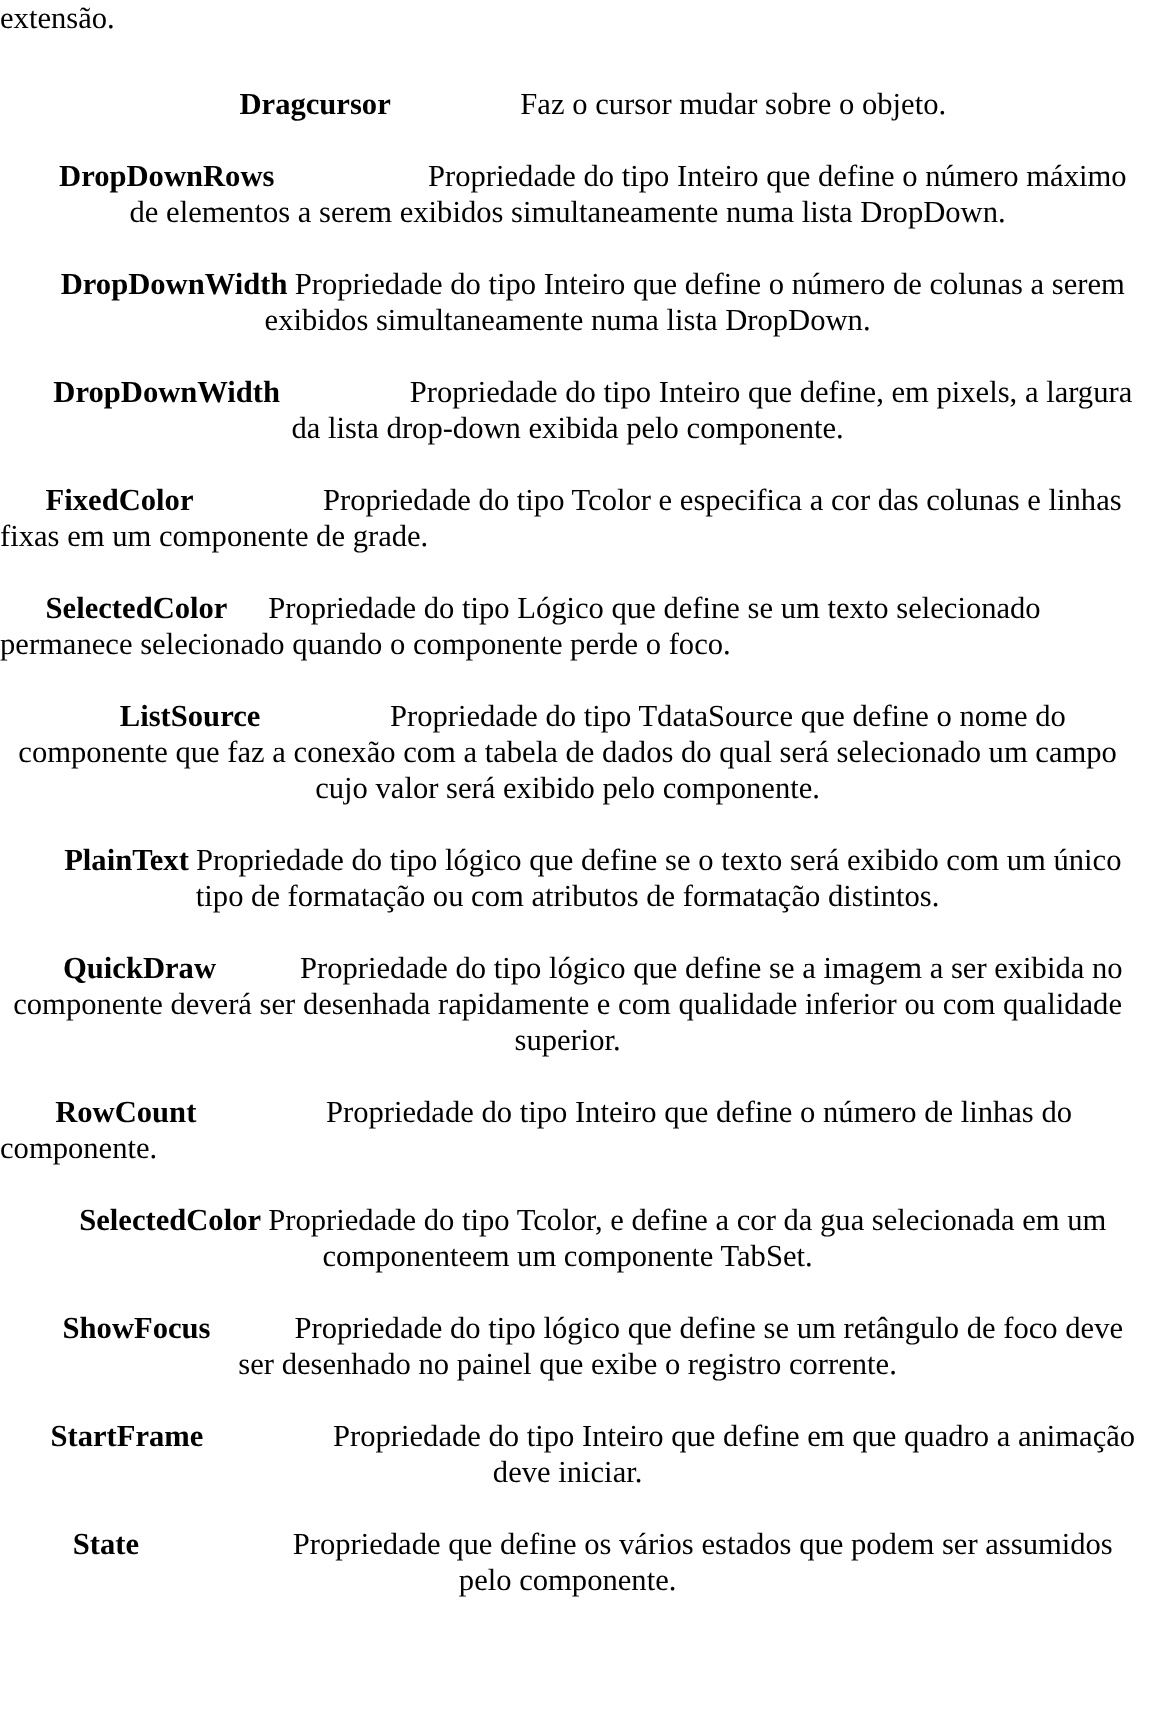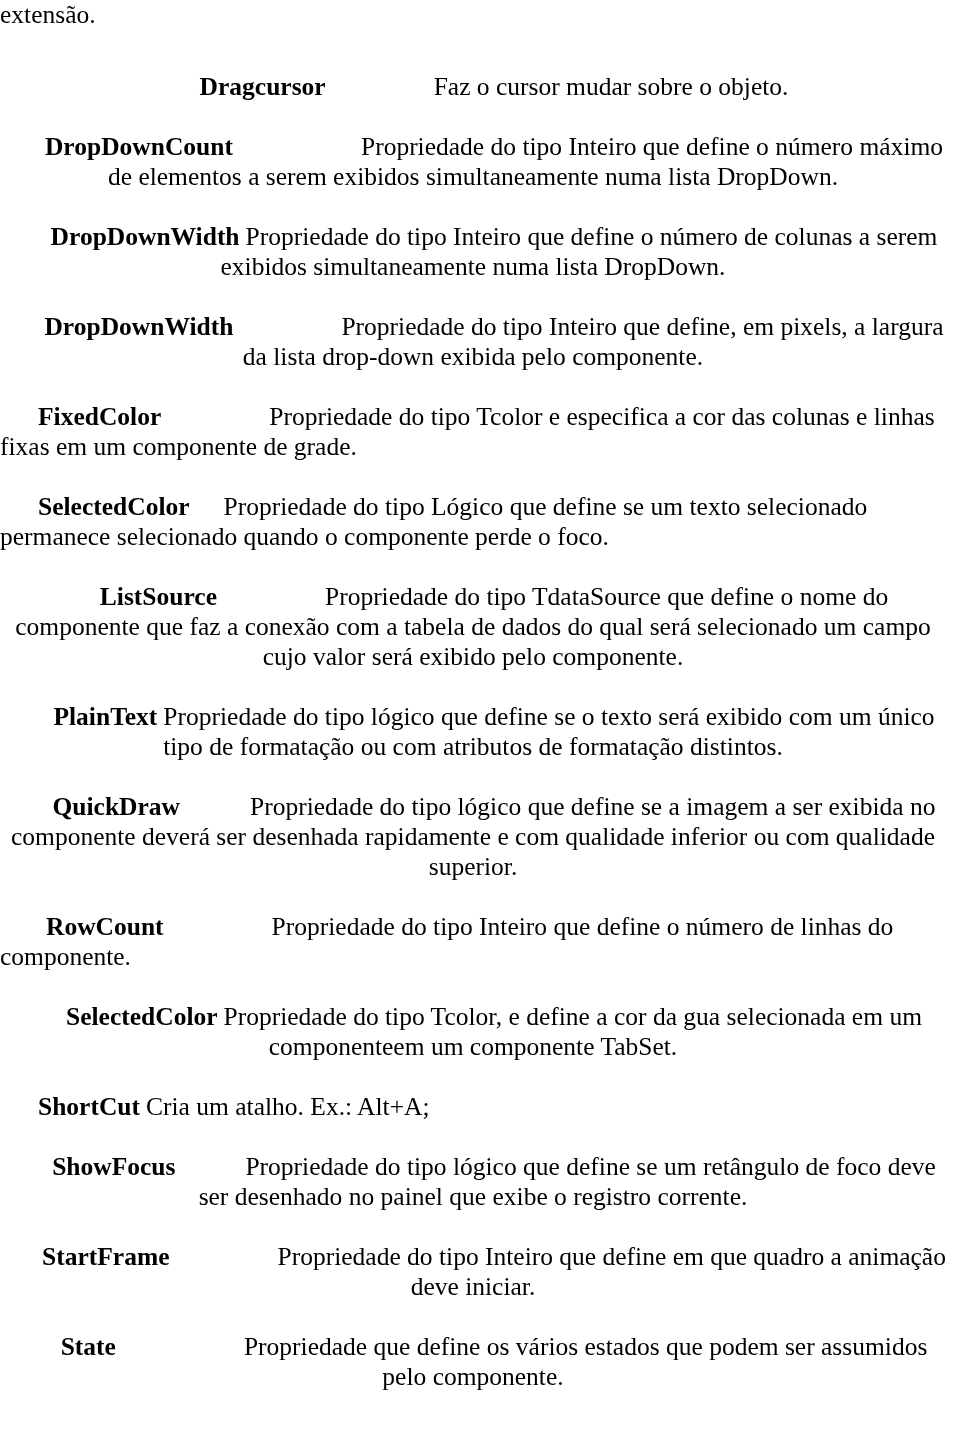--- a/index.html
+++ b/index.html
@@ -70,21 +70,21 @@
 
   <p class="para lead ind-0">
     <span>extensão.</span>
   </p>
 
   <p class="para block ind-42">
     <span class="term gap-xl">Dragcursor</span><span class="desc">Faz o cursor mudar sobre o objeto.</span>
   </p>
 
   <p class="para block ind-42">
-    <span class="term gap-xxl">DropDownCount</span><span class="desc">Propriedade do tipo Inteiro que define o número máximo de elementos a serem exibidos simultaneamente numa lista DropDown.</span>
+    <span class="term gap-xxl">DropDownRows</span><span class="desc">Propriedade do tipo Inteiro que define o número máximo de elementos a serem exibidos simultaneamente numa lista DropDown.</span>
   </p>
 
   <p class="para block ind-42">
     <span class="term gap-sm">DropDownWidth</span><span class="desc">Propriedade do tipo Inteiro que define o número de colunas a serem exibidos simultaneamente numa lista DropDown.</span>
   </p>
 
   <p class="para block ind-42">
     <span class="term gap-xl">DropDownWidth</span><span class="desc">Propriedade do tipo Inteiro que define, em pixels, a largura da lista drop-down exibida pelo componente.</span>
   </p>
 
@@ -109,23 +109,20 @@
   </p>
 
   <p class="para block ind-46">
     <span class="term gap-xl">RowCount</span><span class="desc">Propriedade do tipo Inteiro que define o número de linhas do componente.</span>
   </p>
 
   <p class="para block ind-42">
     <span class="term gap-sm">SelectedColor</span><span class="desc">Propriedade do tipo Tcolor, e define a cor da gua selecionada em um componenteem um componente TabSet.</span>
   </p>
 
-  <p class="para block ind-38">
-    <span class="term gap-sm">ShortCut</span><span class="desc">Cria um atalho. Ex.: Alt+A;</span>
-  </p>
 
   <p class="para block ind-42">
     <span class="term gap-lg">ShowFocus</span><span class="desc">Propriedade do tipo lógico que define se um retângulo de foco deve ser desenhado no painel que exibe o registro corrente.</span>
   </p>
 
 
   <p class="para block ind-42">
     <span class="term gap-xl">StartFrame</span><span class="desc">Propriedade do tipo Inteiro que define em que quadro a animação deve iniciar.</span>
   </p>
 

